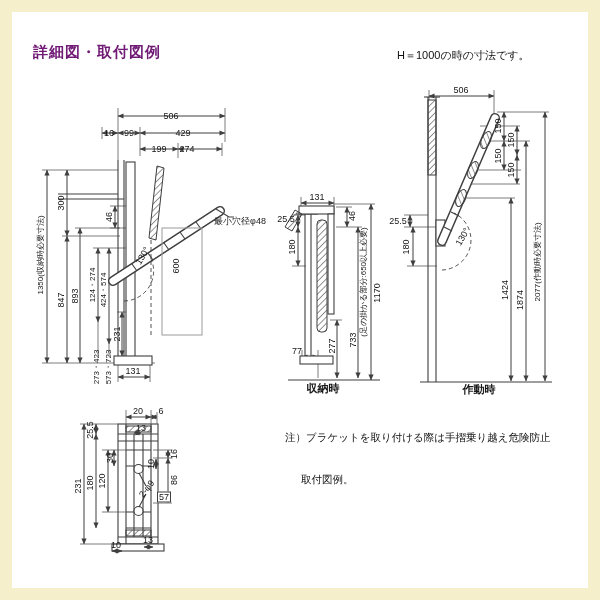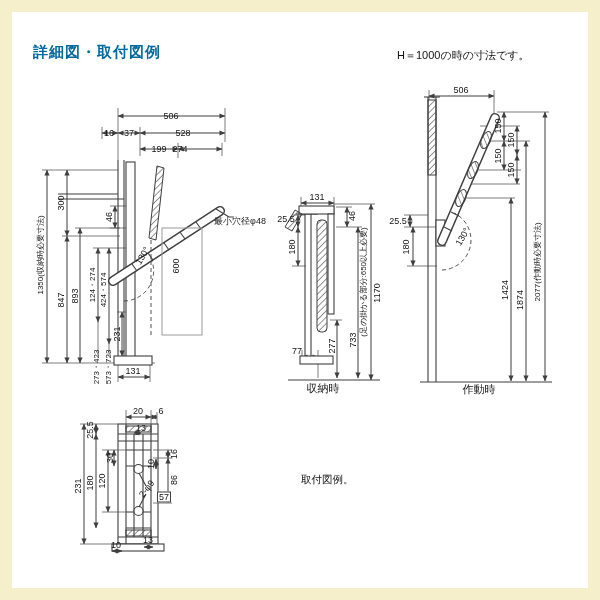--- a/index.html
+++ b/index.html
@@ -17,22 +17,22 @@
   .hatched{fill:url(#hatch);stroke:#3f3f3f;stroke-width:1;}
   .arm-o{stroke:#3f3f3f;stroke-width:10;stroke-linecap:round;}
   .arm-i{stroke:#fff;stroke-width:7;stroke-linecap:round;}
   .lbl{position:absolute;transform:translate(-50%,-50%);font-size:9px;color:#161616;
        white-space:nowrap;line-height:1;z-index:3;text-align:right;}
   .lblv{position:absolute;transform:translate(-50%,-50%) rotate(-90deg);font-size:9px;
        color:#161616;white-space:nowrap;line-height:1;z-index:3;}
   .small{font-size:8px;}
   .a60{transform:translate(-50%,-50%) rotate(-60deg);}
   .a52{transform:translate(-50%,-50%) rotate(-52deg);}
-  .cap{font-weight:normal;font-size:11px;}
-  .title{position:absolute;left:33px;top:43px;font-size:15px;font-weight:bold;color:#0369a1;
+  .cap{font-weight:bold;font-size:11px;}
+  .title{position:absolute;left:33px;top:43px;font-size:15px;font-weight:bold;color:#701a75;
        letter-spacing:1px;z-index:3;}
   .hnote{position:absolute;left:397px;top:48px;font-size:11px;color:#111;z-index:3;}
   .note-line{position:absolute;font-size:10.5px;color:#111;white-space:nowrap;z-index:3;}
   .boxed{border:1px solid #3f3f3f;padding:0 1px;background:#fff;}
 </style>
 </head>
 <body>
 
 <div id="stage">
   <div class="frame"></div>
@@ -167,24 +167,24 @@
       <path class="ext" d="M153,450 H172 M153,458 H172 M153,503 H172"></path>
       <path class="dim" d="M156,459 V469"></path>
       <path class="dim" d="M112,551 H122"></path>
         <path class="dim" d="M144,547 H153"></path>
       <path class="geo" d="M139,473 L146,486 M139,507 L146,494"></path>
     </g>
   </svg>
 
   <span class="lbl" style="left:171px;top:116px">506</span>
   <span class="lbl" style="left:109px;top:133px">16</span>
-  <span class="lbl" style="left:129px;top:133px">37</span>
-  <span class="lbl" style="left:183px;top:133px">528</span>
+  <span class="lbl" style="left:129px;top:133px">99</span>
+  <span class="lbl" style="left:183px;top:133px">429</span>
   <span class="lbl" style="left:159px;top:149px">199</span>
-  <span class="lbl" style="left:180px;top:149px">274</span>
+  <span class="lbl" style="left:187px;top:149px">274</span>
   <span class="lblv small" style="left:41px;top:255px">1350(収納時必要寸法)</span>
   <span class="lblv" style="left:61px;top:203px">300</span>
   <span class="lblv" style="left:61px;top:300px">847</span>
   <span class="lblv" style="left:75px;top:296px">893</span>
   <span class="lblv" style="left:109px;top:217px">46</span>
   <span class="lblv small" style="left:93px;top:285px">124・274</span>
   <span class="lblv small" style="left:104px;top:290px">424・574</span>
   <span class="lblv" style="left:117px;top:334px">231</span>
   <span class="lblv small" style="left:97px;top:367px">273・423</span>
   <span class="lblv small" style="left:109px;top:367px">573・723</span>
@@ -226,14 +226,15 @@
   <span class="lblv" style="left:102px;top:481px">120</span>
   <span class="lblv" style="left:110px;top:458px">30</span>
   <span class="lblv" style="left:151px;top:464px">10</span>
   <span class="lblv" style="left:174px;top:454px">16</span>
   <span class="lblv" style="left:174px;top:480px">86</span>
   <span class="lbl boxed" style="left:164px;top:497px">57</span>
   <span class="lblv a52" style="left:147px;top:489px">2-φ9</span>
   <span class="lbl" style="left:116px;top:545px">10</span>
   <span class="lbl" style="left:148px;top:540px">13</span>
 
+  <div class="note-line" style="left:285px;top:431px">注）ブラケットを取り付ける際は手摺乗り越え危険防止</div>
   <div class="note-line" style="left:301px;top:473px">取付図例。</div>
 </div>
 
 </body></html>

